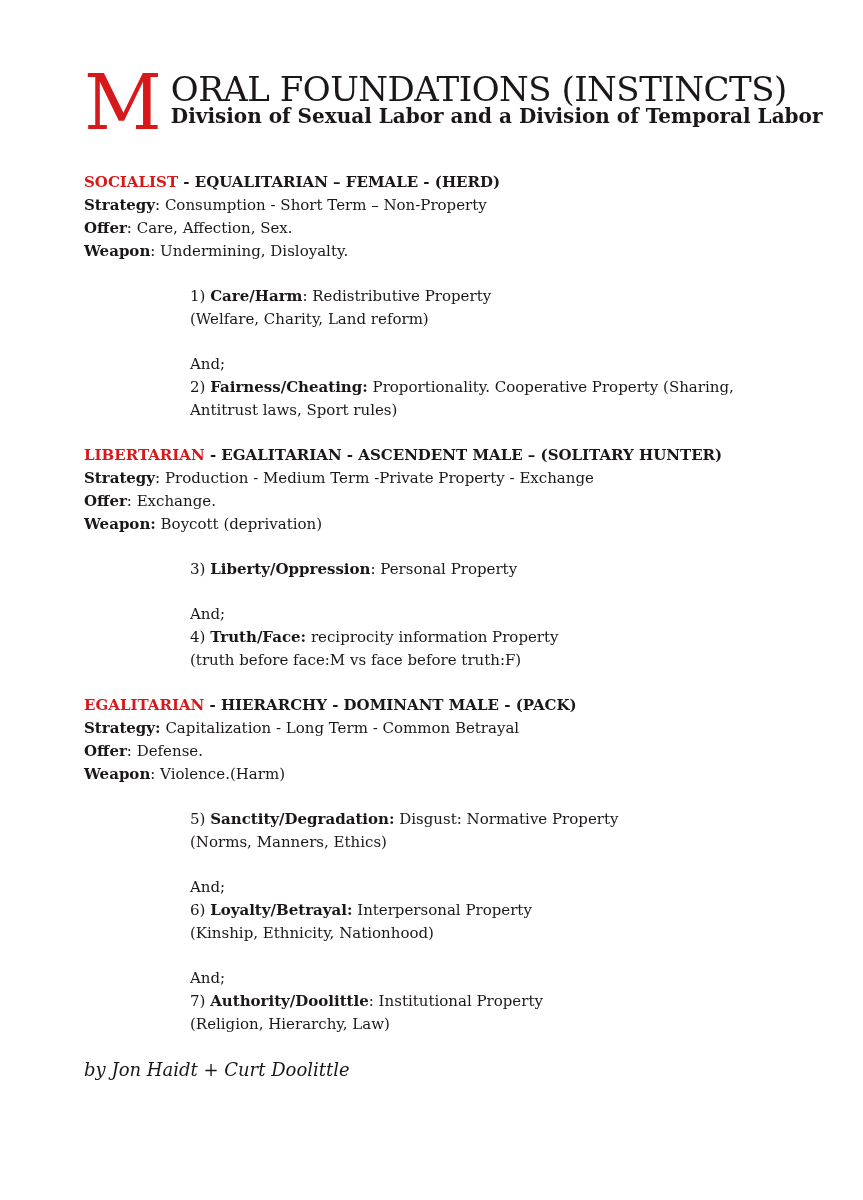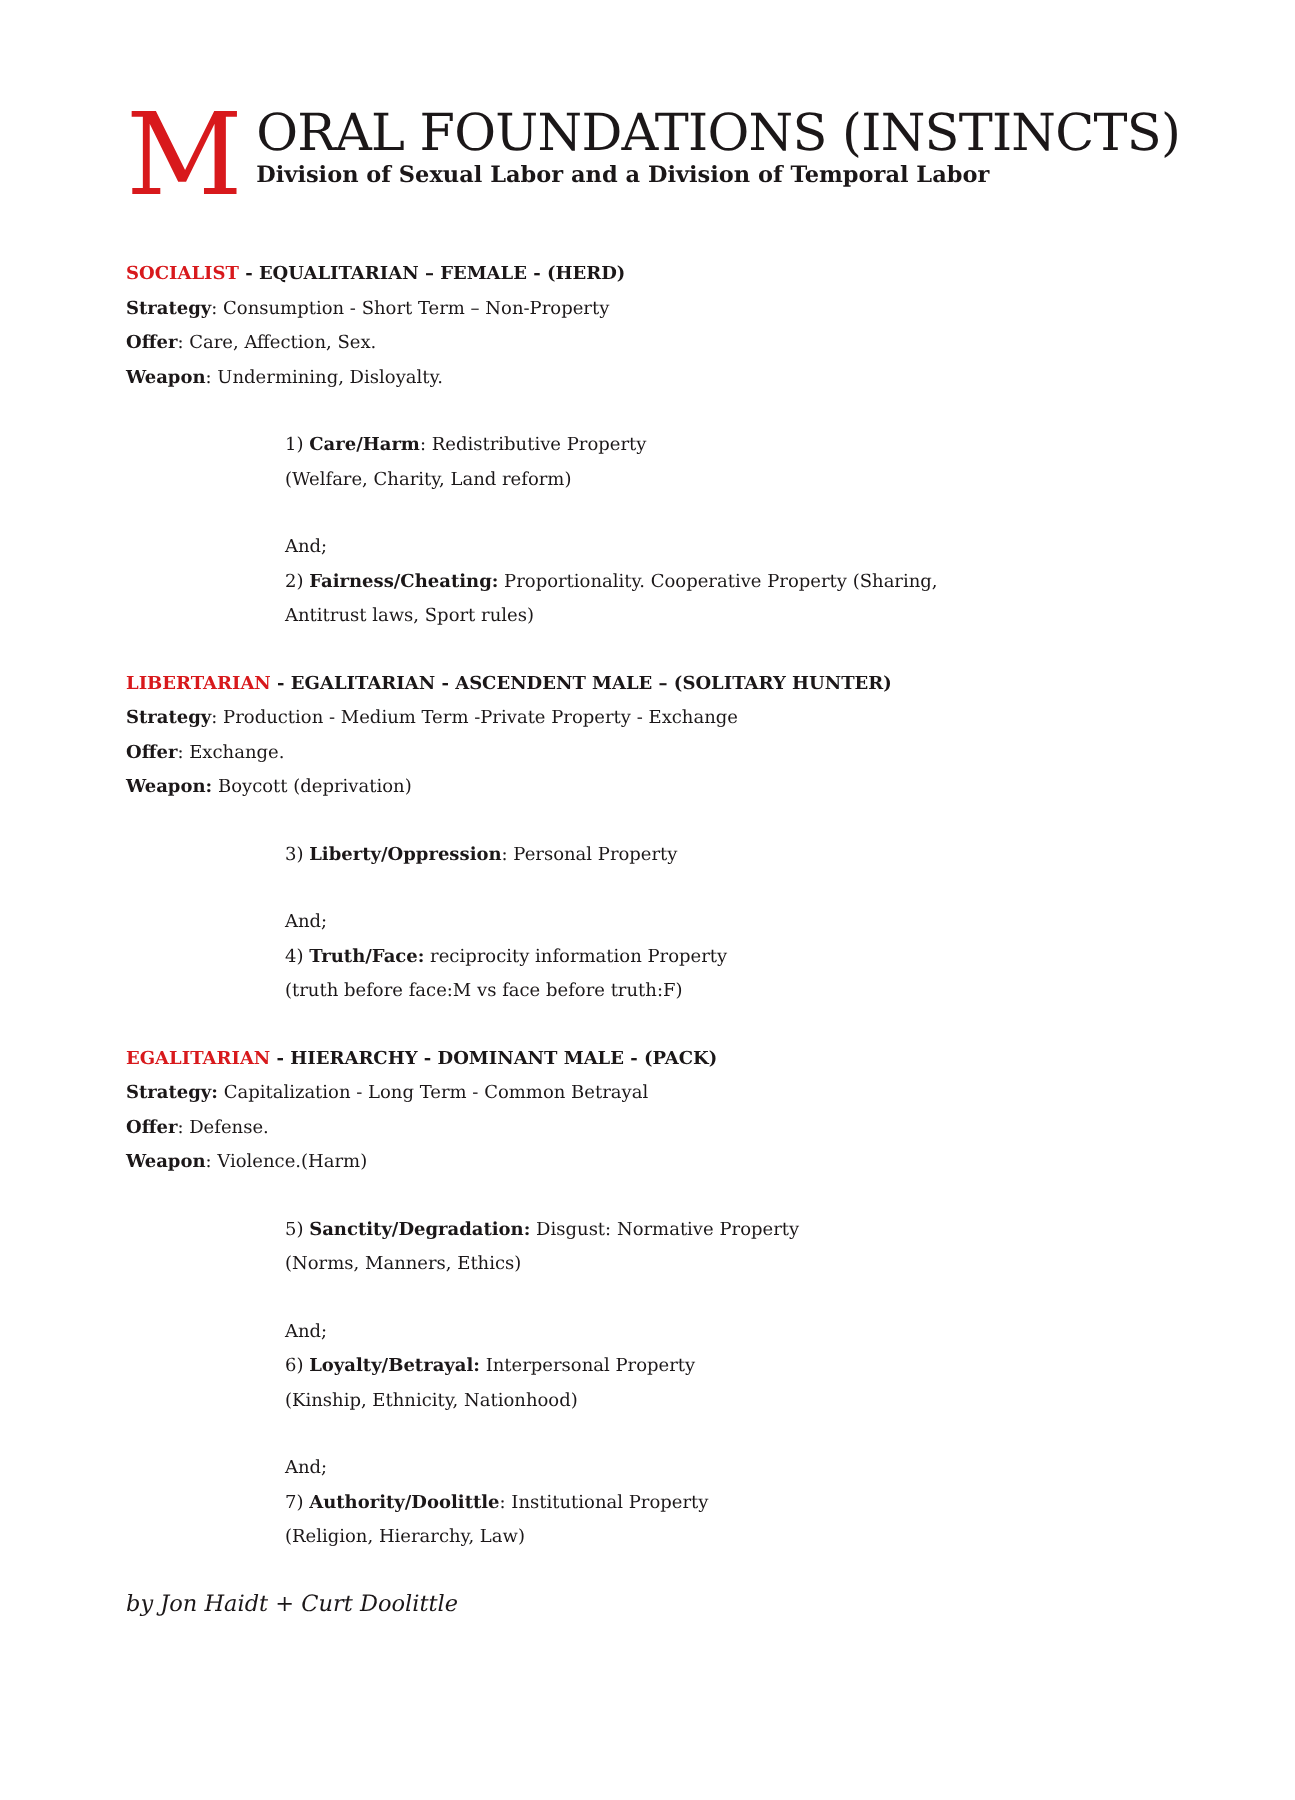--- a/index.html
+++ b/index.html
@@ -36,41 +36,42 @@
     display: block;
   }
   .titleblock { padding-top: 1px; }
   .title {
     font-size: 34px;
     line-height: 31px;
     letter-spacing: -0.5px;
     white-space: nowrap;
   }
   .subtitle {
-    font-size: 15px;
+    font-size: 20px;
     line-height: 23px;
     font-weight: bold;
     white-space: nowrap;
+    text-align: center;
   }
   
   .section { margin-top: 22px; }
   .section p { margin: 0; }
   .line {
-    font-size: 12px;
+    font-size: 15px;
     line-height: 23px;
     white-space: nowrap;
   }
   .heading { font-weight: bold; }
   .accent { color: var(--accent, #d8191c); }
   .items { margin-left: 106px; }
   .item { margin-top: 22px; }
   .byline {
     margin-top: 22px;
     font-style: italic;
-    font-size: 15px;
+    font-size: 18px;
     line-height: 23px;
   }
 </style>
 </head>
 <body style="color: rgb(27, 23, 24); background: rgb(255, 255, 255);">
 
 <div class="page">
 
   <div class="header">
     <span class="dropcap">M</span>

